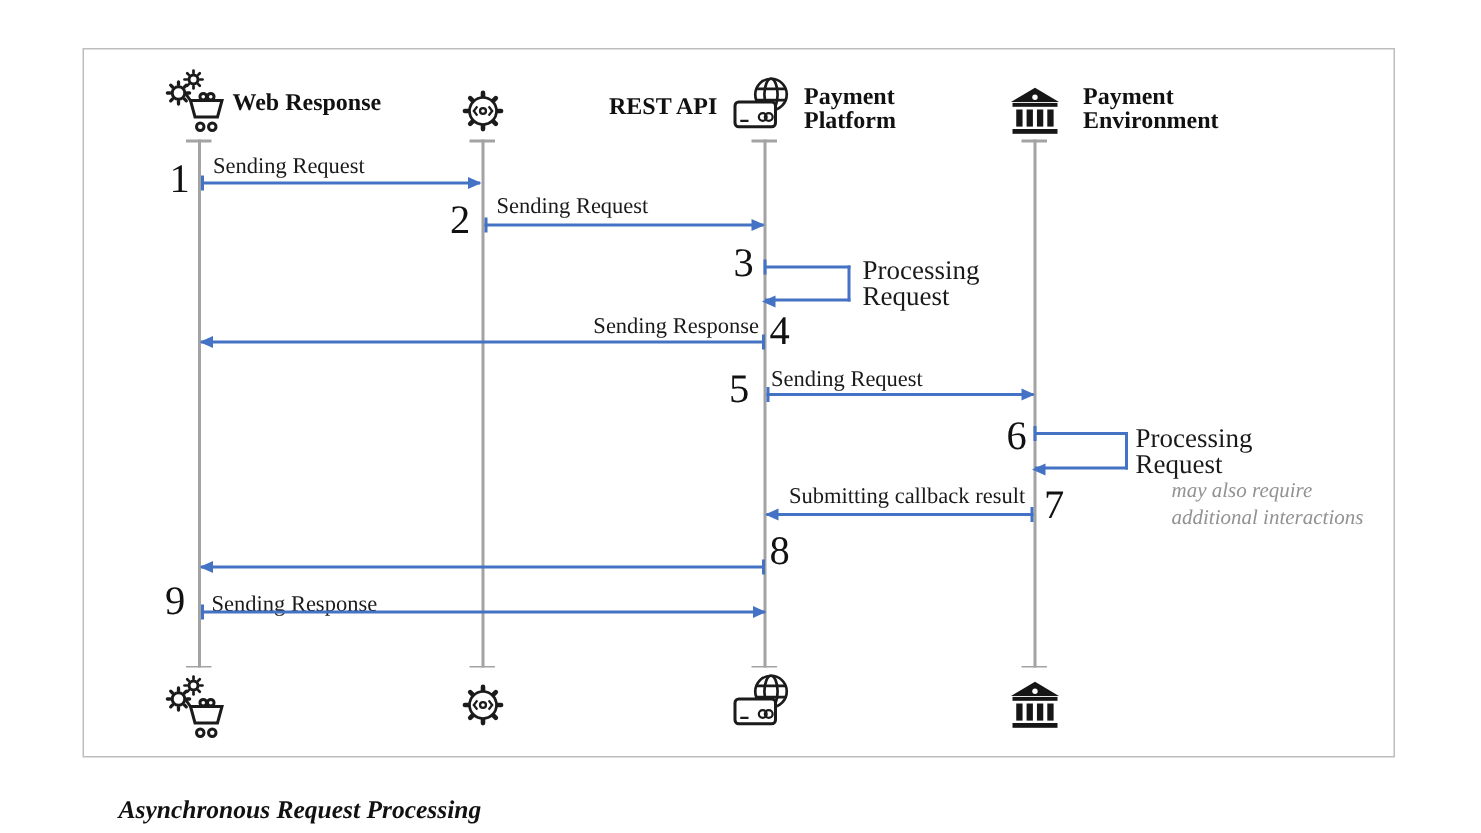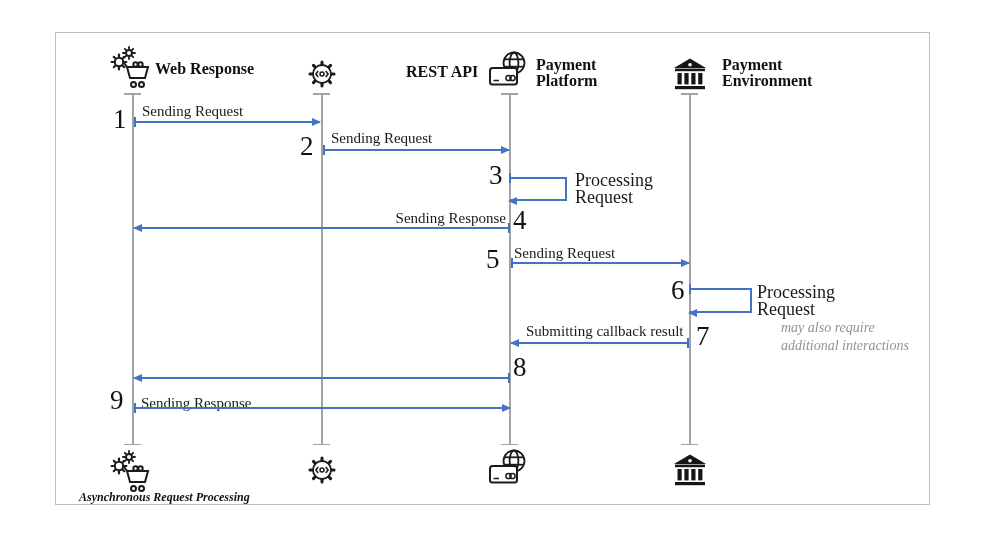--- a/index.html
+++ b/index.html
@@ -68,21 +68,21 @@
   .n3{left:489px;top:160px;}
   .n4{left:513px;top:205px;}
   .n5{left:486px;top:244px;}
   .n6{left:671px;top:275px;}
   .n7{left:696px;top:321px;}
   .n8{left:513px;top:352px;}
   .n9{left:110px;top:385px;}
 
   .note{position:absolute;left:781px;top:319px;width:150px;font-style:italic;font-size:14px;line-height:17.5px;color:var(--note);}
 
-  .title{position:absolute;left:79px;top:490px;font-size:12px;font-weight:bold;font-style:italic;color:#111;}
+  .title{position:absolute;left:79px;top:530px;font-size:17px;font-weight:bold;font-style:italic;color:#111;}
 </style>
 </head>
 <body>
 
 <div class="canvas">
   <div class="frame"></div>
 
   <div class="lifeline ll-ws"></div>
   <div class="lifeline ll-api"></div>
   <div class="lifeline ll-pp"></div>

